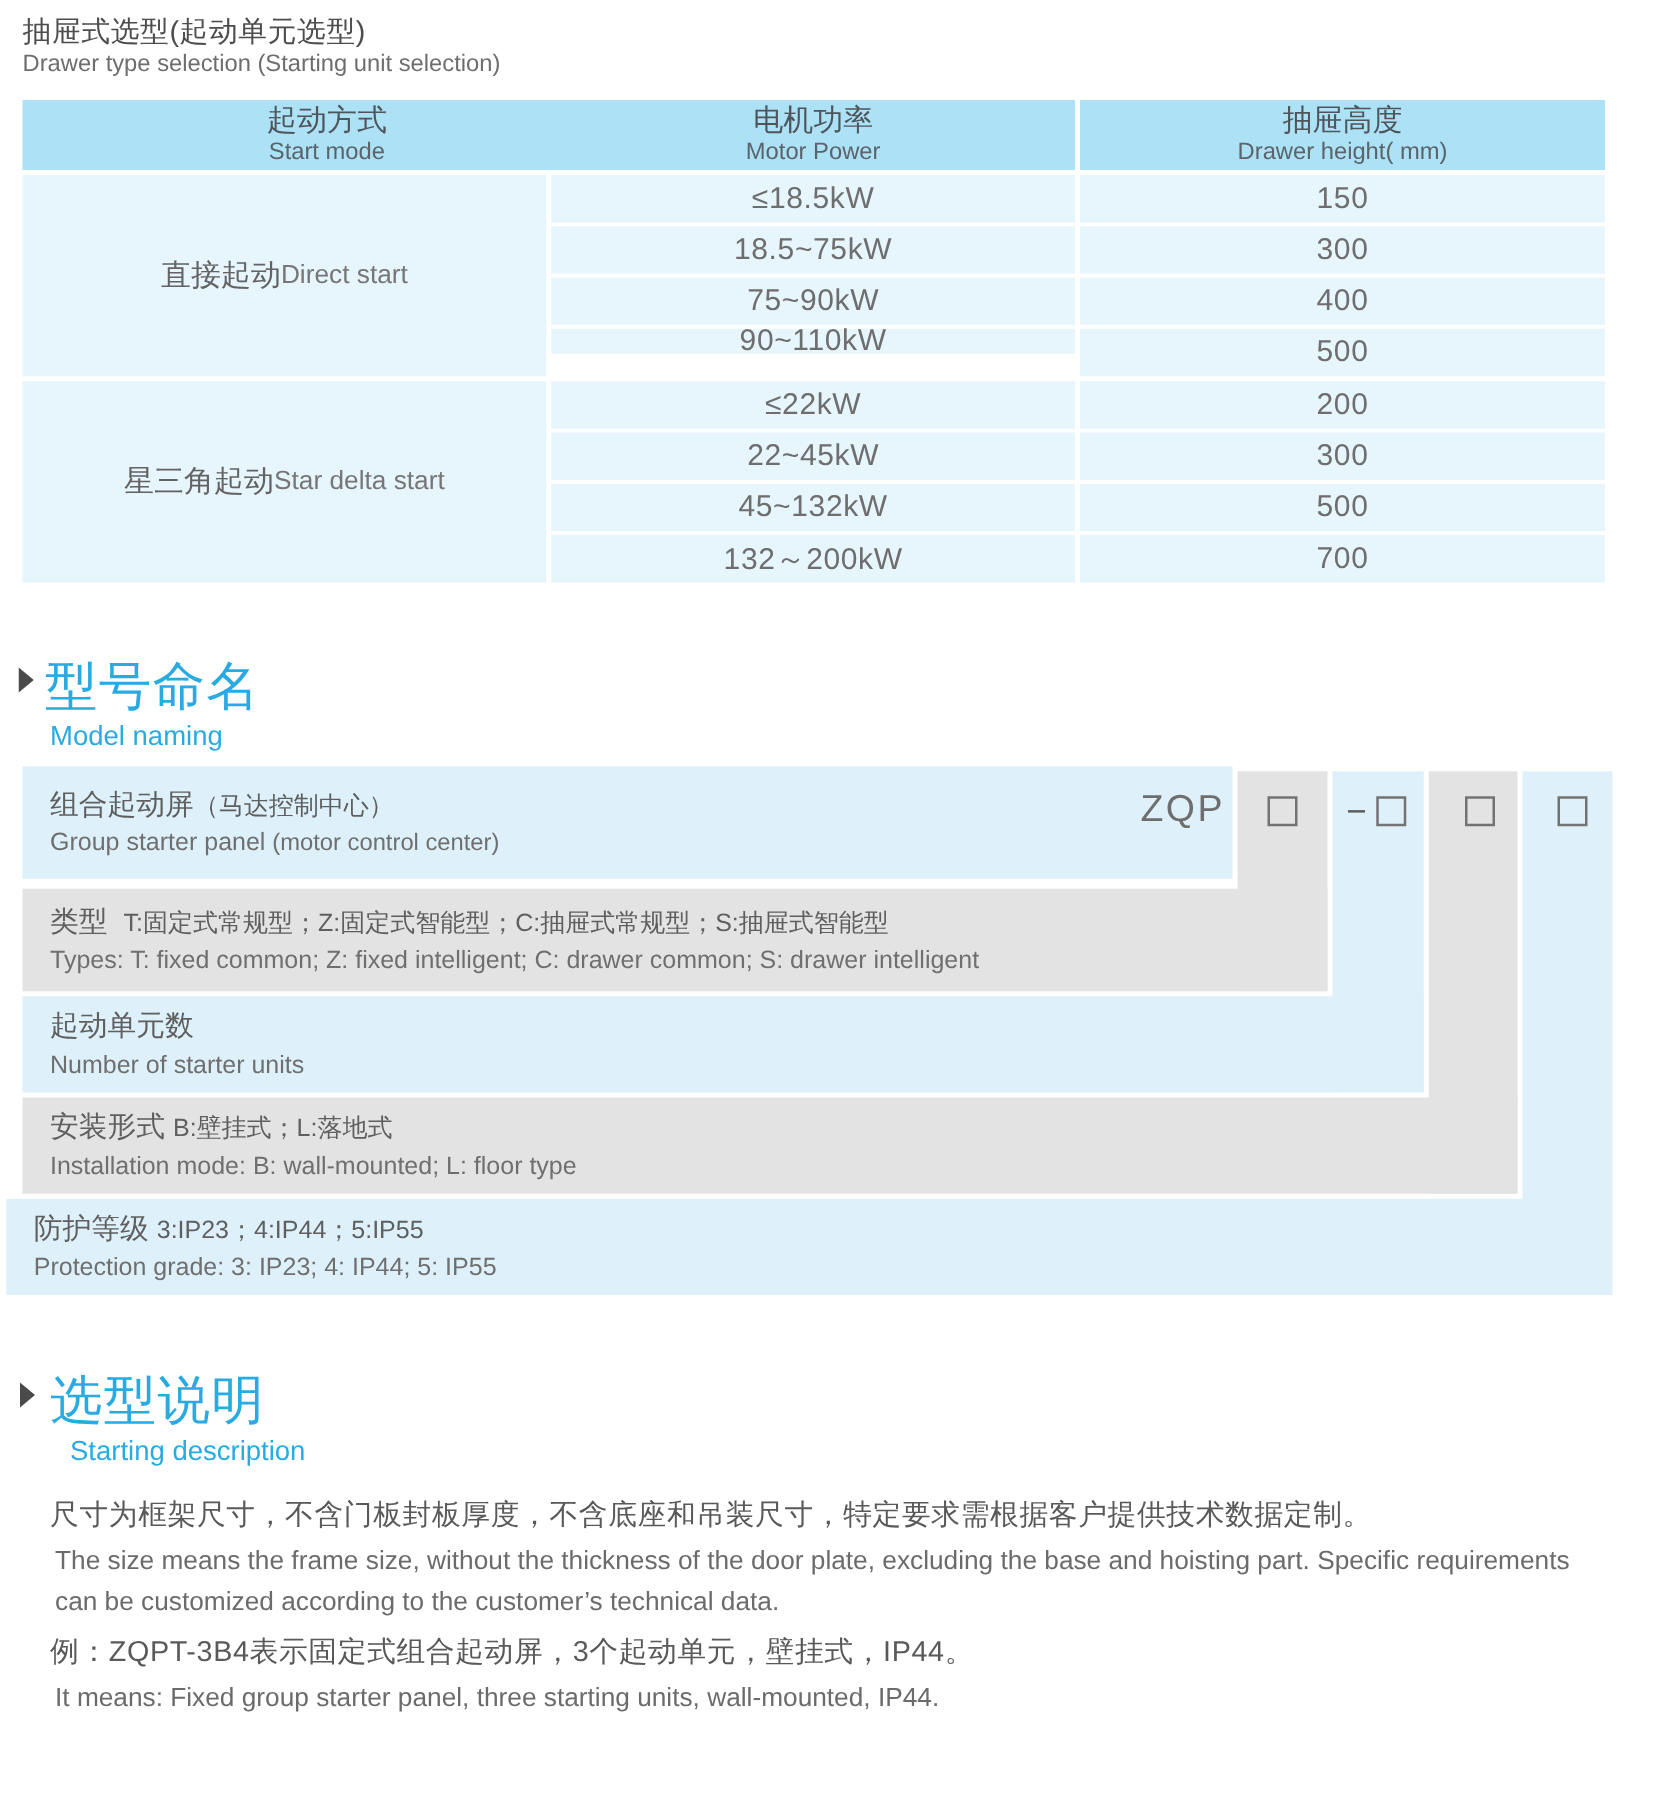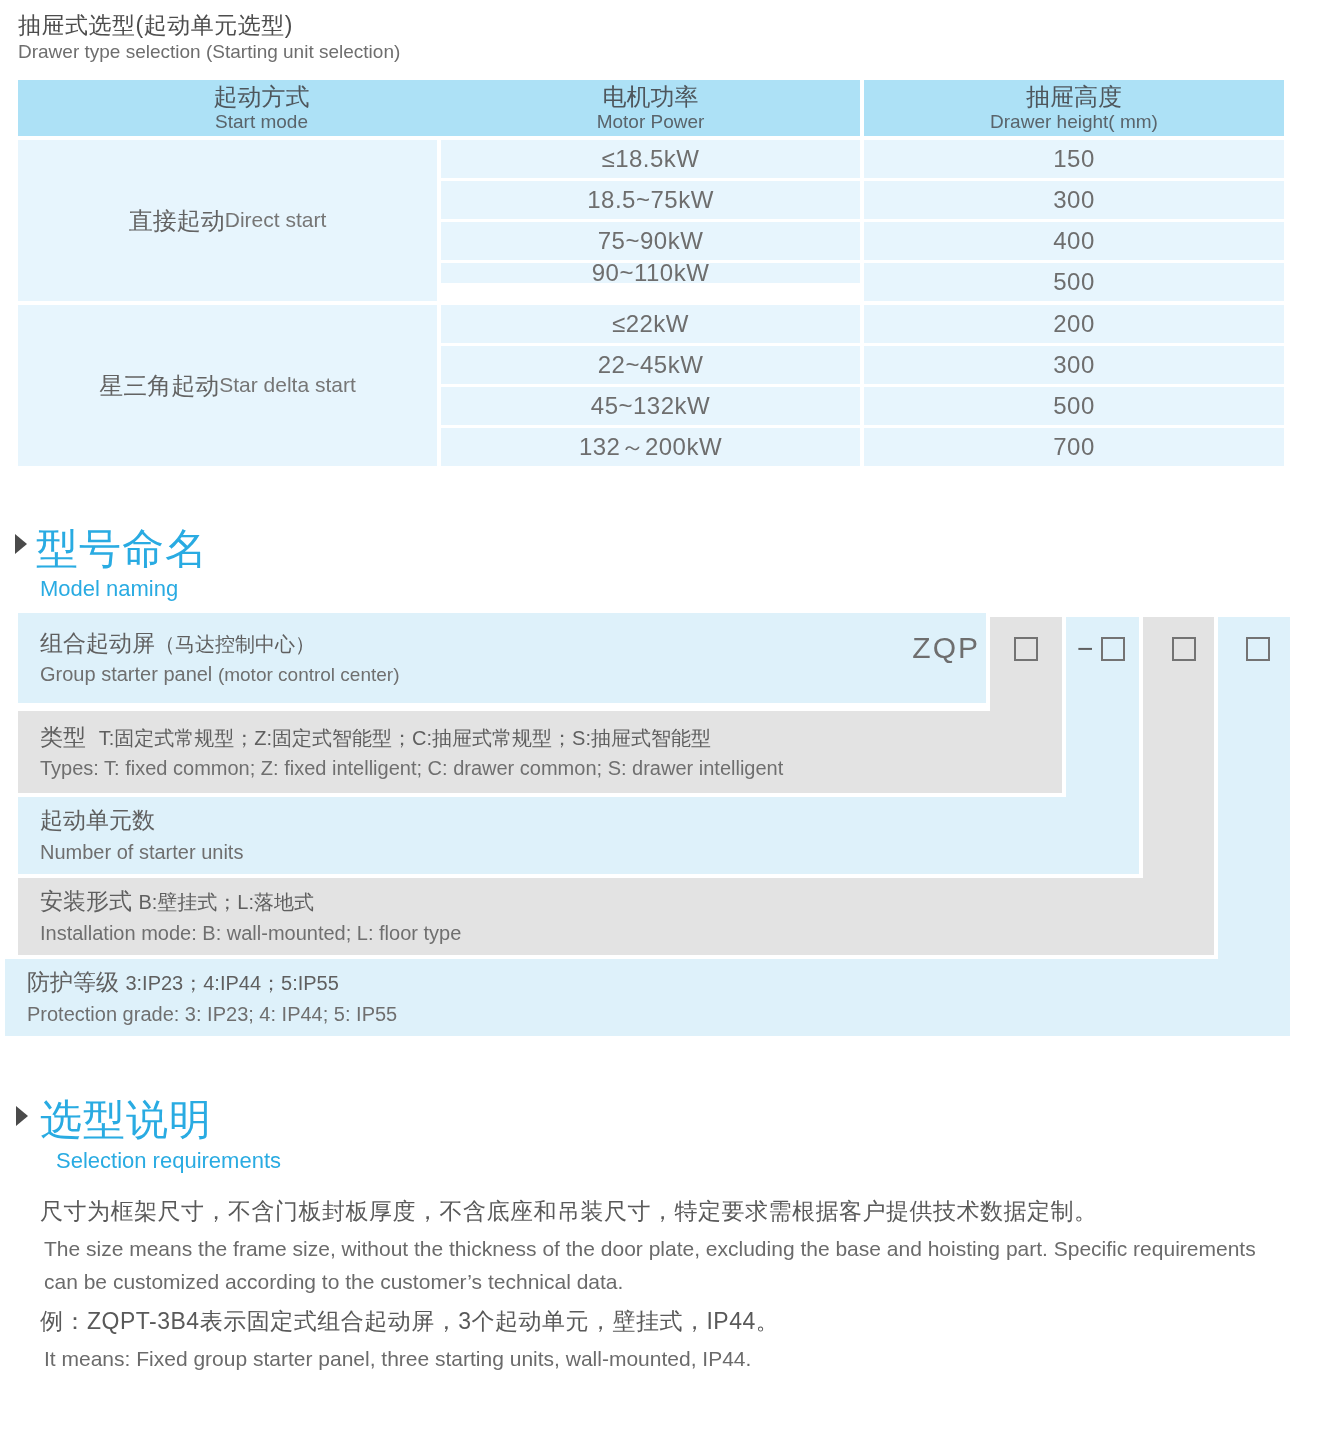--- a/index.html
+++ b/index.html
@@ -161,21 +161,21 @@
     </div>
 
     <div class="abs band band-blue" style="left:5px;top:959px;width:1272px;height:77px;">
       <div class="l1"><span>防护等级</span>&nbsp;<span class="small">3:IP23；4:IP44；5:IP55</span></div>
       <div class="l2 small">Protection grade:  3: IP23; 4: IP44; 5: IP55</div>
     </div>
   </div>
 
   <div class="abs tri" style="left:16px;top:1106px;"></div>
   <div class="abs h-zh" style="left:40px;top:1092px;">选型说明</div>
-  <div class="abs h-en" style="left:56px;top:1148px;">Selection requirements</div>
+  <div class="abs h-en" style="left:56px;top:1148px;">Starting description</div>
 
   <div class="abs para">
     <p class="p-zh">尺寸为框架尺寸，不含门板封板厚度，不含底座和吊装尺寸，特定要求需根据客户提供技术数据定制。</p>
     <p class="p-en">The size means the frame size, without the thickness of the door plate, excluding the base and hoisting part. Specific requirements can be customized according to the customer’s technical data.</p>
     <p class="p-zh">例：ZQPT-3B4表示固定式组合起动屏，3个起动单元，壁挂式，IP44。</p>
     <p class="p-en">It means: Fixed group starter panel, three starting units, wall-mounted, IP44.</p>
   </div>
 
 </div>
 

